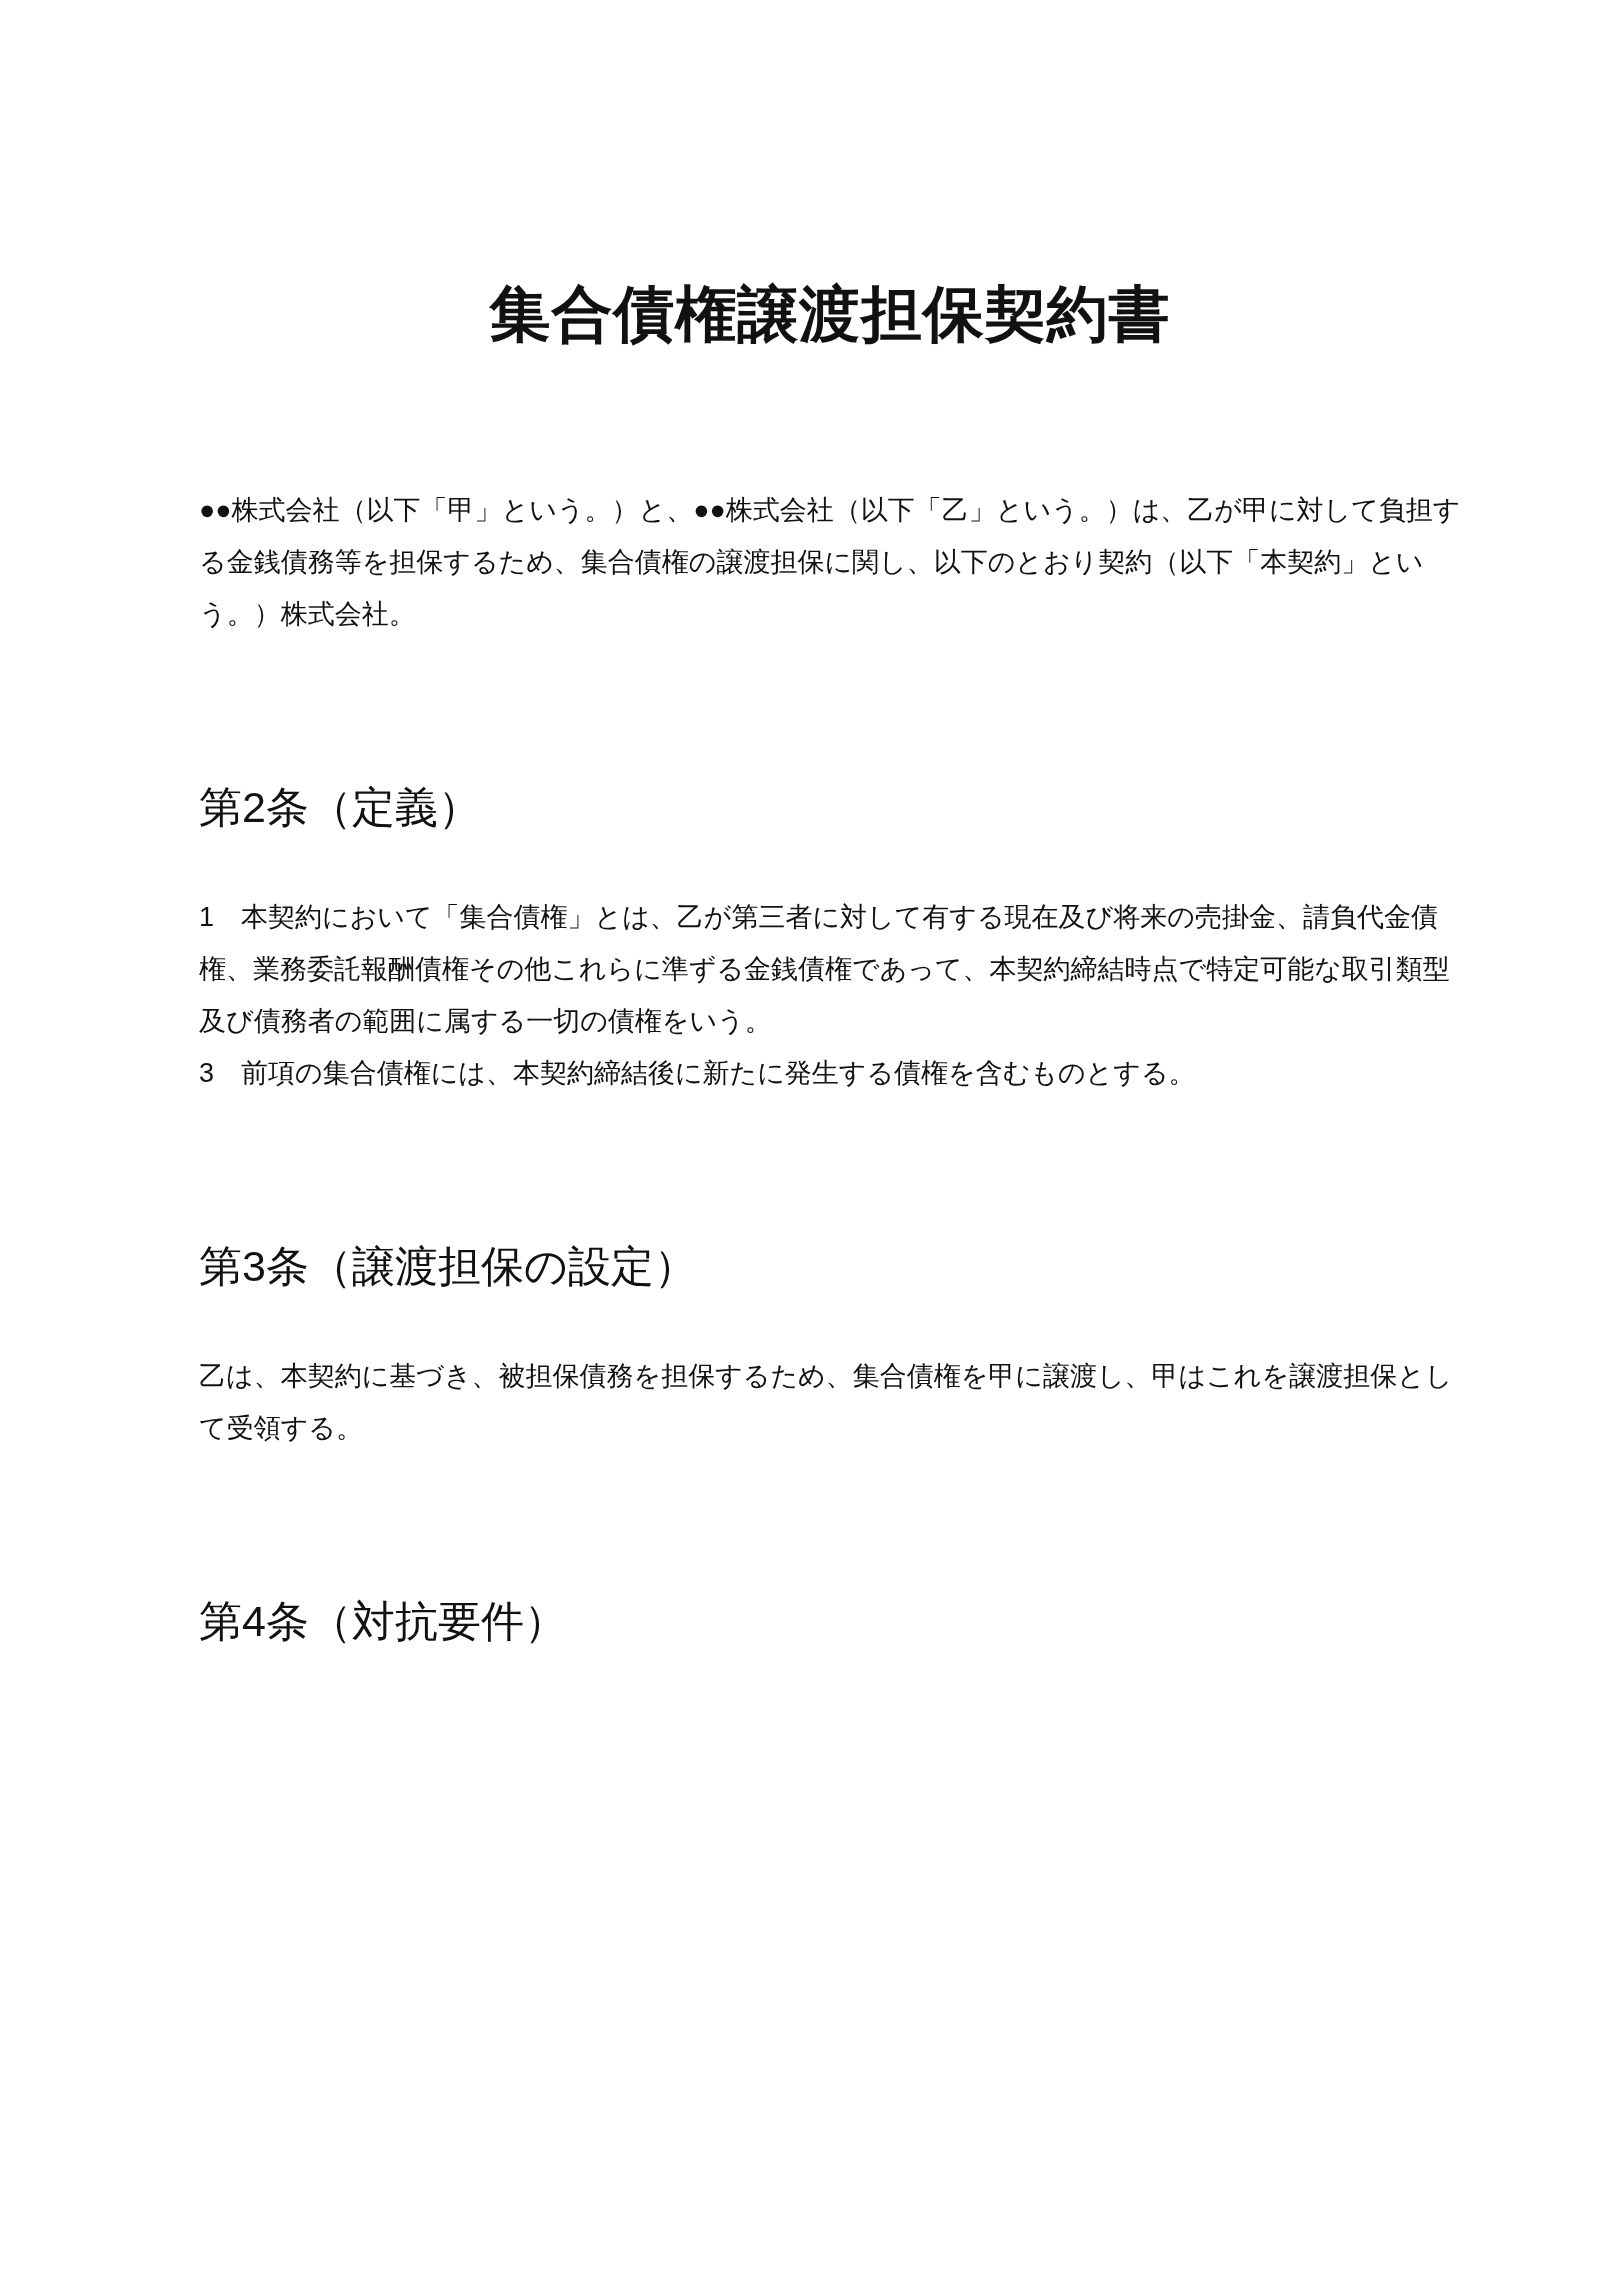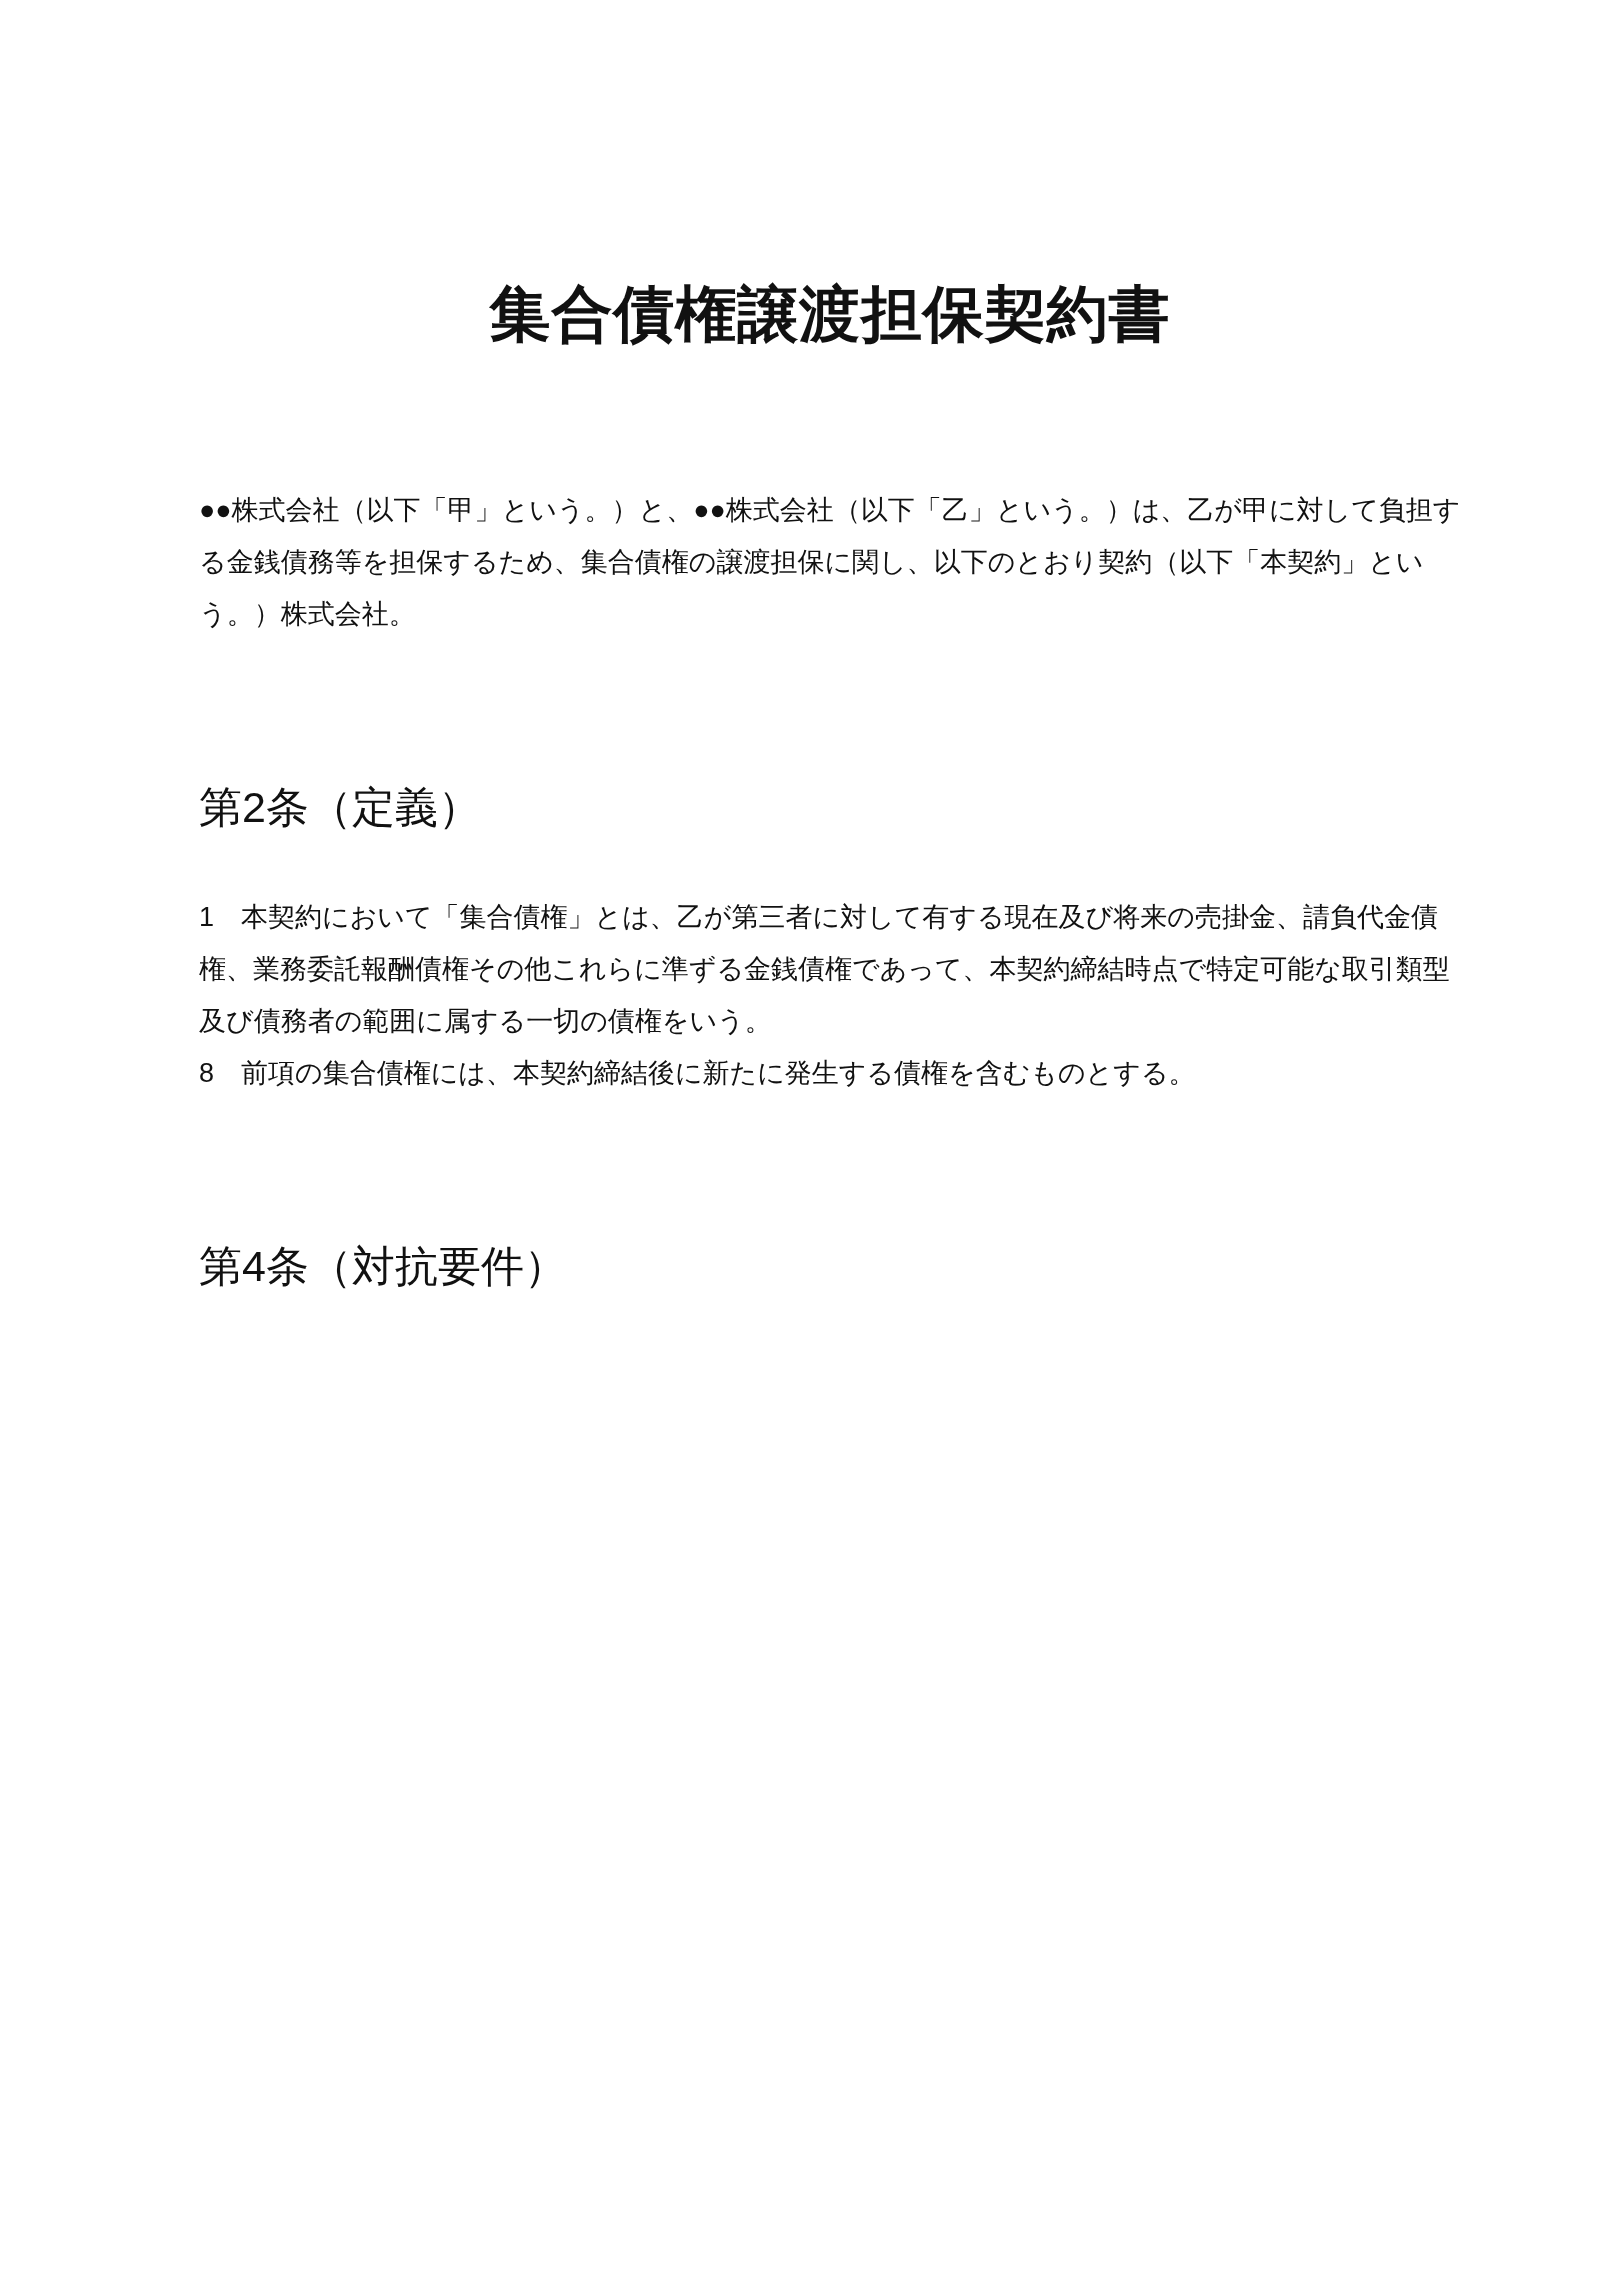--- a/index.html
+++ b/index.html
@@ -58,24 +58,30 @@
   <h1 class="doc-title">集合債権譲渡担保契約書</h1>
 
   <p class="preamble">●●株式会社（以下「甲」という。）と、●●株式会社（以下「乙」という。）は、乙が甲に対して負担する金銭債務等を担保するため、集合債権の譲渡担保に関し、以下のとおり契約（以下「本契約」という。）株式会社。</p>
 
   <div>
 
   <section class="article-section">
     <h2 class="article-heading">第2条（定義）</h2>
     <div>
           <p class="article-paragraph">1　本契約において「集合債権」とは、乙が第三者に対して有する現在及び将来の売掛金、請負代金債権、業務委託報酬債権その他これらに準ずる金銭債権であって、本契約締結時点で特定可能な取引類型及び債務者の範囲に属する一切の債権をいう。</p>
-          <p class="article-paragraph">8　前項の集合債権には、本契約締結後に新たに発生する債権を含むものとする。</p>
+          <p class="article-paragraph">3　前項の集合債権には、本契約締結後に新たに発生する債権を含むものとする。</p>
         </div>
   </section>
 
+  <section class="article-section">
+    <h2 class="article-heading">第3条（譲渡担保の設定）</h2>
+    <div>
+          <p class="article-paragraph">乙は、本契約に基づき、被担保債務を担保するため、集合債権を甲に譲渡し、甲はこれを譲渡担保として受領する。</p>
+        </div>
+  </section>
 
   <section class="article-section">
     <h2 class="article-heading">第4条（対抗要件）</h2>
     <div></div>
   </section>
 </div>
 </div>
 
 
 </body></html>

